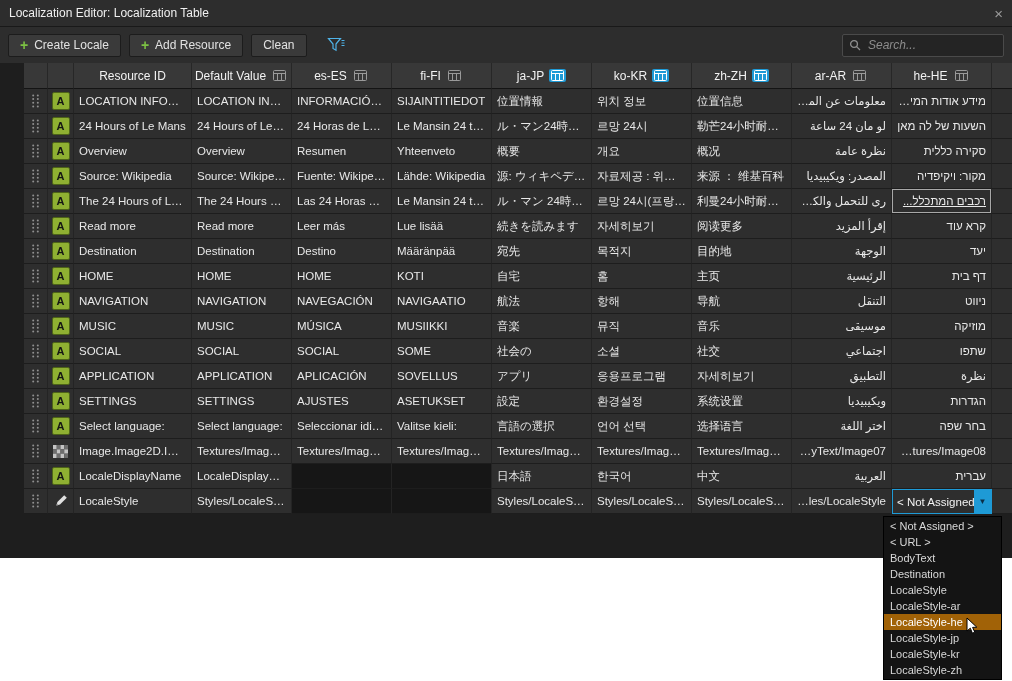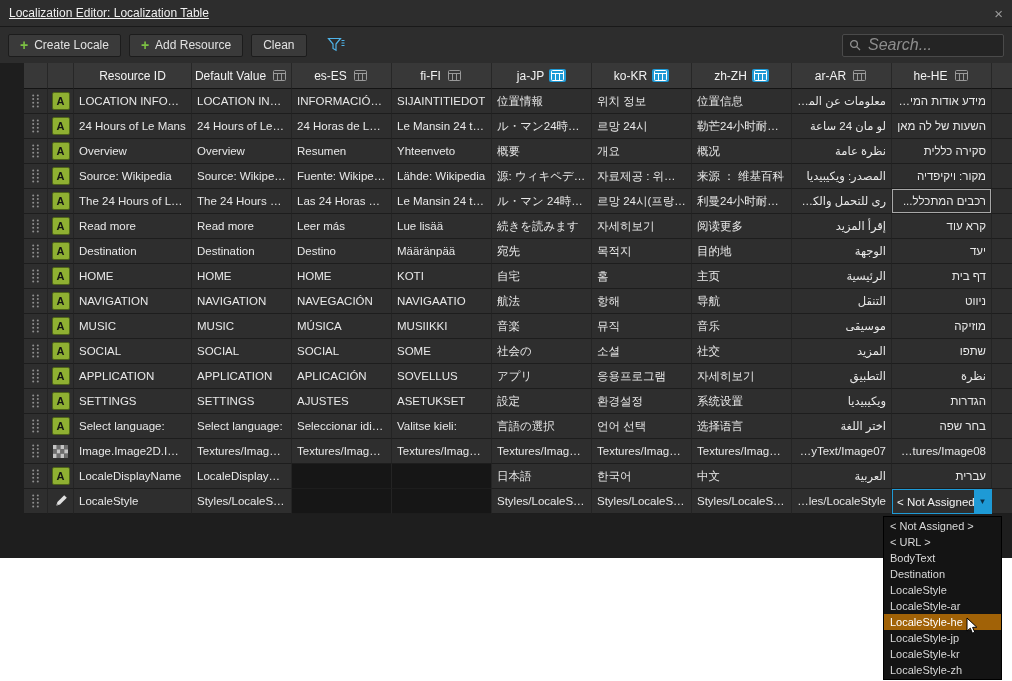--- a/index.html
+++ b/index.html
@@ -3,44 +3,44 @@
 <meta charset="utf-8">
 <style>
   html,body{margin:0;padding:0;}
   body{
     width:1012px;height:681px;position:relative;overflow:hidden;
     background:#ffffff;
     font-family:"Liberation Sans","DejaVu Sans",sans-serif;
   }
   .window{position:absolute;left:0;top:0;width:1012px;height:558px;background:#1e1e1e;}
   .titlebar{height:26px;background:#2d2d2d;display:flex;align-items:center;padding:0 9px;border-bottom:1px solid #191919;}
-  .title{color:#f0f0f0;font-size:12px;text-decoration:underline;}
+  .title{color:#f0f0f0;font-size:12px;}
   .close{margin-left:auto;color:#9a9a9a;font-size:15px;line-height:1;}
   .toolbar{height:36px;display:flex;align-items:center;gap:8px;padding:0 8px;background:#2d2d2d;}
   .tb-btn{display:inline-flex;align-items:center;gap:6px;height:23px;padding:0 11px;background:#3a3a3a;border:1px solid #1c1c1c;border-radius:2px;color:#e2e2e2;font-size:12px;font-family:inherit;}
   .plus{color:#7cc143;font-size:14px;font-weight:bold;line-height:1;}
   .filter{margin-left:12px;display:inline-flex;}
   .search{margin-left:auto;width:148px;height:21px;background:#242424;border:1px solid #4a4a4a;border-radius:2px;display:flex;align-items:center;gap:5px;padding:0 6px;}
   .mag{display:inline-flex;}
-  .search input{flex:1;min-width:0;background:transparent;border:none;outline:none;color:#bdbdbd;font-size:16px;font-style:italic;font-family:inherit;}
+  .search input{flex:1;min-width:0;background:transparent;border:none;outline:none;color:#bdbdbd;font-size:12px;font-style:italic;font-family:inherit;}
   .search input::placeholder{color:#8d8d8d;font-style:italic;}
 
   .table{margin:0 24px;width:996px;}
   .thead,.tr{display:grid;grid-template-columns:24px 26px 118px repeat(8,100px) 1fr;}
   .thead{height:26px;background:#383838;}
   .th{display:flex;align-items:center;justify-content:center;gap:5px;color:#f2f2f2;font-size:12px;border-right:1px solid #272727;border-bottom:1px solid #141414;overflow:hidden;white-space:nowrap;}
   .ticon{display:inline-flex;padding:1px 2px;border-radius:2px;}
   .ticon.active{background:#1e9ad6;}
 
   .tr{height:25px;background:#2e2e2e;}
   .td{border-right:1px solid #242424;border-bottom:1px solid #1d1d1d;overflow:hidden;}
   .cell{display:block;line-height:24px;padding:0 5px;color:#e8e8e8;font-size:11.5px;white-space:nowrap;text-overflow:ellipsis;}
   .cell.rtl{direction:rtl;text-align:right;}
   .cell.empty{background:#161616;}
-  .cell.selected{box-shadow:inset 0 0 0 1px #a8a8a8;}
+  .cell.selected{box-shadow:inset 0 0 0 1px #a8a8a8;text-decoration:underline;}
   .col-drag,.col-icon{display:flex;align-items:center;justify-content:center;padding:0;}
   .col-fill{padding:0;}
 
   .combo{display:flex;align-items:center;justify-content:space-between;padding:0;border:1px solid #1e9ad6;}
   .combo-label{padding-left:4px;color:#f2f2f2;font-size:11.5px;white-space:nowrap;overflow:hidden;}
   .combo-arrow{flex:0 0 17px;height:100%;background:#1e9ad6;color:#0b2e46;display:flex;align-items:center;justify-content:center;font-size:8px;}
 
   .res-icon.text{width:16px;height:16px;background:#8fb032;border:1px solid #4e6418;border-radius:2px;color:#141414;font-size:11px;font-weight:bold;display:flex;align-items:center;justify-content:center;}
   .res-icon.image,.res-icon.style{display:inline-flex;}
 
@@ -472,21 +472,21 @@
           <div class="td col-icon">
             <span class="res-icon text">A</span>
           </div>
           <div class="td cell">SOCIAL</div>
           <div class="td cell">SOCIAL</div>
           <div class="td cell">SOCIAL</div>
           <div class="td cell">SOME</div>
           <div class="td cell">社会の</div>
           <div class="td cell">소셜</div>
           <div class="td cell">社交</div>
-          <div class="td cell rtl">المزيد</div>
+          <div class="td cell rtl">اجتماعي</div>
           <div class="td cell rtl">שתפו</div>
           <div class="td col-fill"></div>
         </div>
         <div class="tr">
           <div class="td col-drag">
             <svg width="9" height="16" viewBox="0 0 9 16">
               <circle cx="2.2" cy="2.4" r="1" fill="#909090"></circle>
               <circle cx="6.8" cy="2.4" r="1" fill="#909090"></circle>
               <circle cx="2.2" cy="6.1" r="1" fill="#909090"></circle>
               <circle cx="6.8" cy="6.1" r="1" fill="#909090"></circle>

